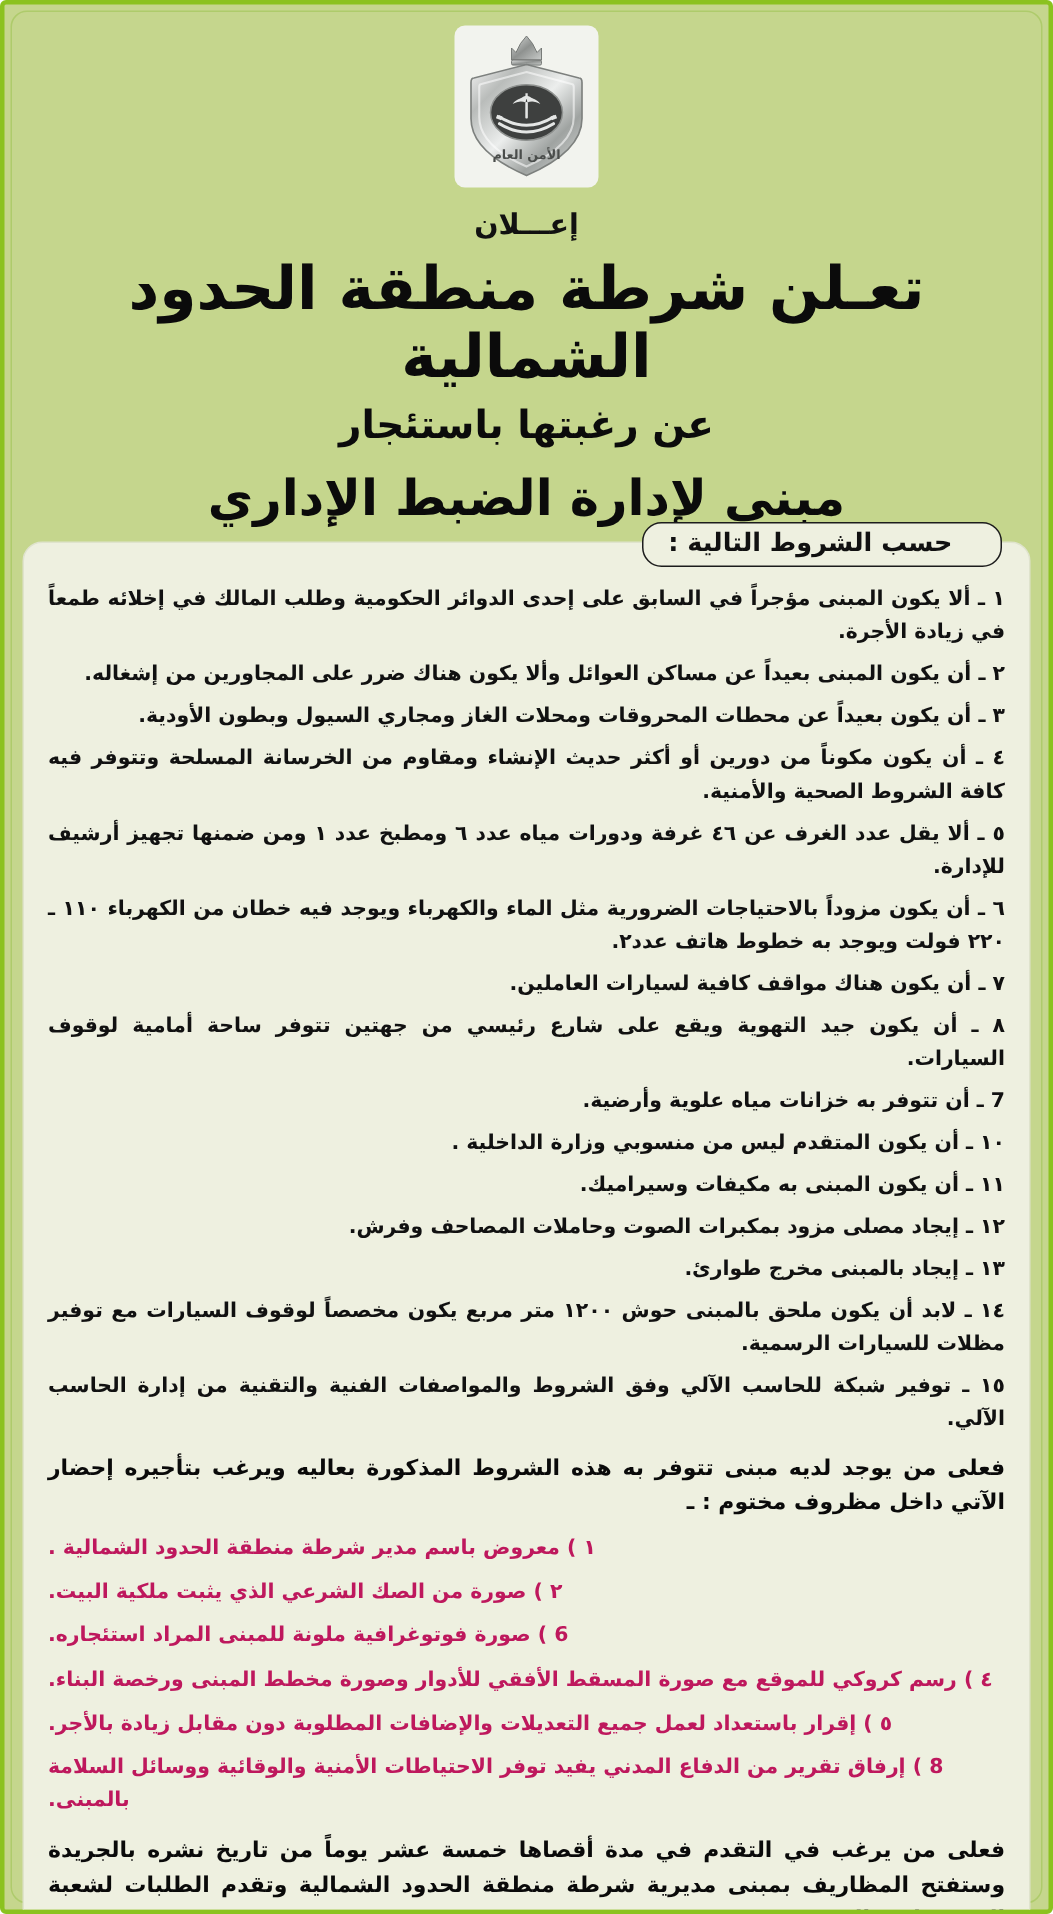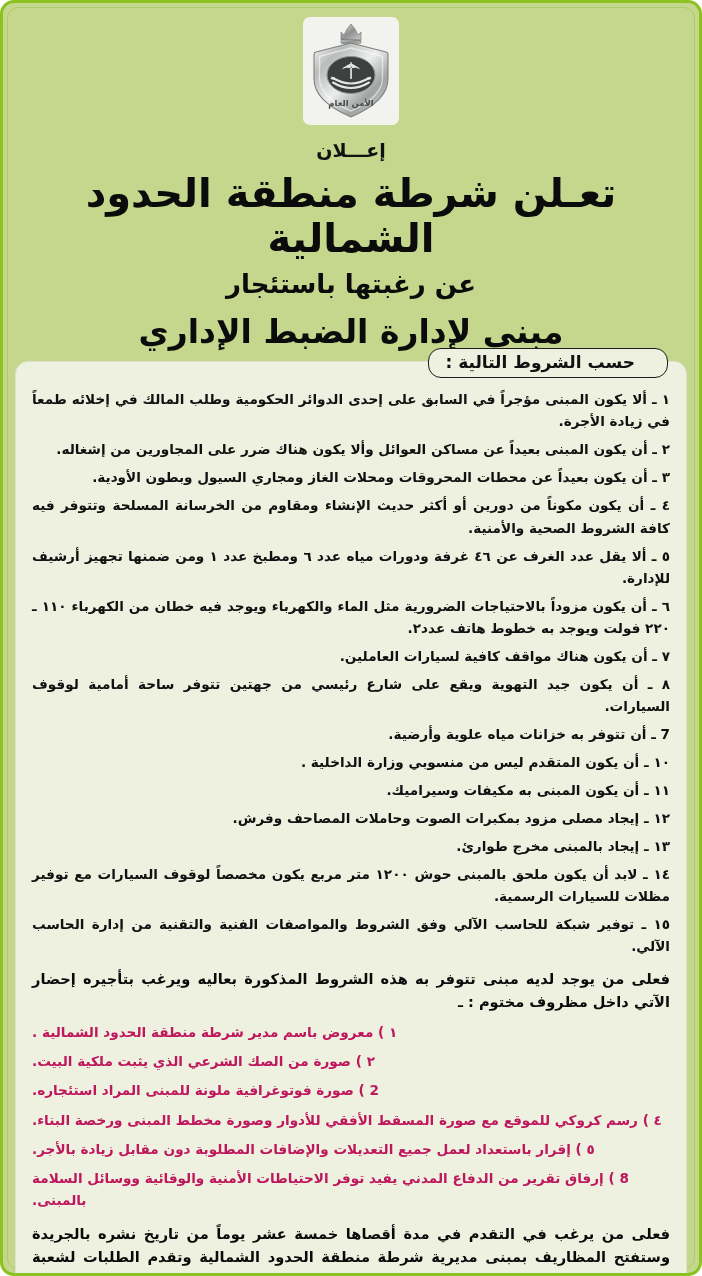--- a/index.html
+++ b/index.html
@@ -11,21 +11,21 @@
     font-family: "DejaVu Sans", "Liberation Sans", sans-serif;
   }
 
   .page {
     position: relative;
     width: 702px;
     height: 1276px;
     box-sizing: border-box;
     background: #c5d68d;
     border: 3px solid #8bc21f;
-    border-radius: 14px;
+    border-radius: 4px;
     overflow: hidden;
   }
 
   
   .frame-inner {
     position: absolute;
     left: 4px;
     top: 4px;
     right: 4px;
     bottom: 4px;
@@ -248,21 +248,21 @@
         <li class="cond-item">١٣ ـ إيجاد بالمبنى مخرج طوارئ.</li>
         <li class="cond-item">١٤ ـ لابد أن يكون ملحق بالمبنى حوش ١٢٠٠ متر مربع يكون مخصصاً لوقوف السيارات مع توفير مظلات للسيارات الرسمية.</li>
         <li class="cond-item">١٥ ـ توفير شبكة للحاسب الآلي وفق الشروط والمواصفات الفنية والتقنية من إدارة الحاسب الآلي.</li>
       </ul>
 
       <p class="lead">فعلى من يوجد لديه مبنى تتوفر به هذه الشروط المذكورة بعاليه ويرغب بتأجيره إحضار الآتي داخل مظروف مختوم : ـ</p>
 
       <ul class="doc-list">
         <li class="doc-item">١ ) معروض باسم مدير شرطة منطقة الحدود الشمالية .</li>
         <li class="doc-item">٢ ) صورة من الصك الشرعي الذي يثبت ملكية البيت.</li>
-        <li class="doc-item">2 ) صورة فوتوغرافية ملونة للمبنى المراد استئجاره.</li>
+        <li class="doc-item">6 ) صورة فوتوغرافية ملونة للمبنى المراد استئجاره.</li>
         <li class="doc-item">٤ ) رسم كروكي للموقع مع صورة المسقط الأفقي للأدوار وصورة مخطط المبنى ورخصة البناء.</li>
         <li class="doc-item">٥ ) إقرار باستعداد لعمل جميع التعديلات والإضافات المطلوبة دون مقابل زيادة بالأجر.</li>
         <li class="doc-item">8 ) إرفاق تقرير من الدفاع المدني يفيد توفر الاحتياطات الأمنية والوقائية ووسائل السلامة بالمبنى.</li>
       </ul>
 
       <p class="closing">فعلى من يرغب في التقدم في مدة أقصاها خمسة عشر يوماً من تاريخ نشره بالجريدة وستفتح المظاريف بمبنى مديرية شرطة منطقة الحدود الشمالية وتقدم الطلبات لشعبة المشتريات والعقود .</p>
 
     </div>
   </div>
 </div>

